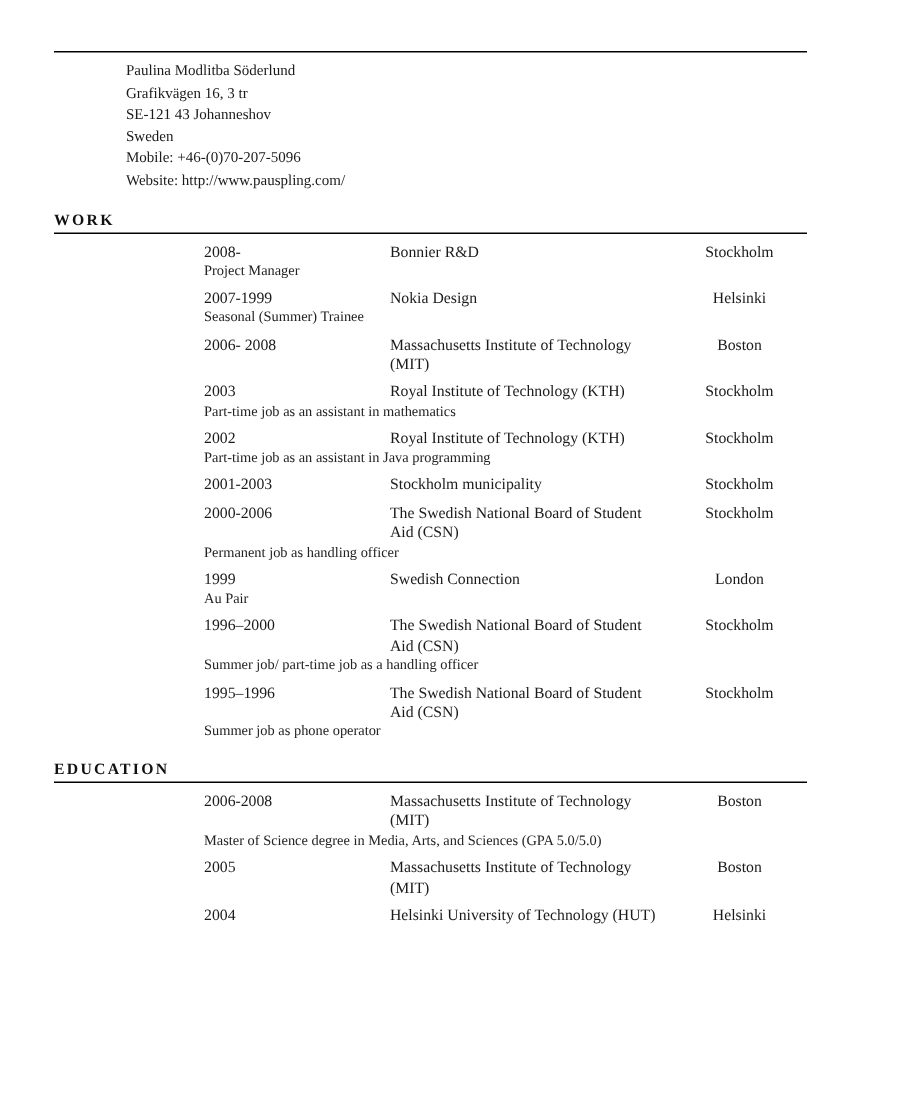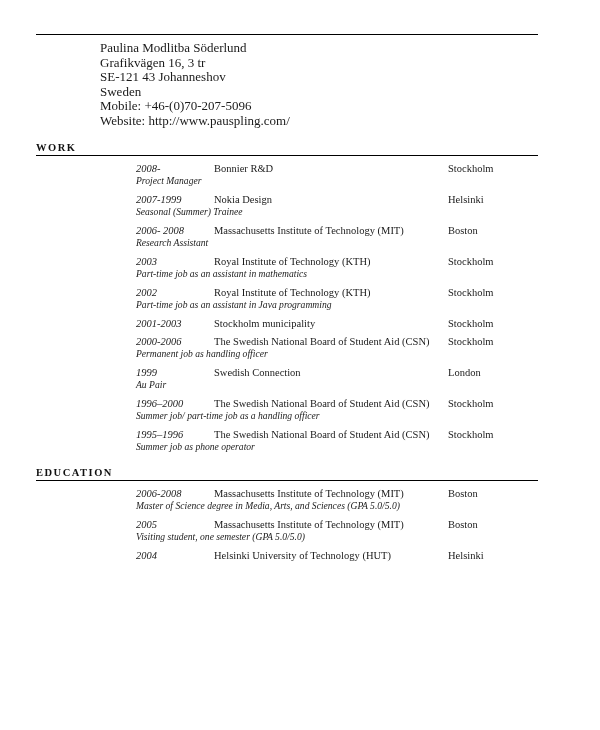--- a/index.html
+++ b/index.html
@@ -39,22 +39,22 @@
     margin: 0;
     padding: 0 0 2px 0;
     color: #111;
   }
   .rule {
     border-bottom: 1px solid #000;
     height: 0;
     margin: 0 0 6px 0;
   }
   .personal-block {
-    margin: 0 0 0 64px;
-    font-size: 13px;
+    margin: 0 0 0 48px;
+    font-size: 10px;
     line-height: 14.6px;
   }
   .personal-block div {
     white-space: nowrap;
   }
   .entries {
     margin: 0;
     padding: 0;
   }
   .entry {
@@ -64,34 +64,33 @@
   .entry-main {
     display: flex;
     align-items: baseline;
     font-size: 10.5px;
     line-height: 13.4px;
   }
   .entry-date {
     flex: 0 0 72px;
     margin-left: 100px;
     white-space: nowrap;
-    font-style: italic;
   }
   .entry-org {
     flex: 1 1 auto;
     padding-left: 6px;
+    margin-left: 46px;
   }
   .entry-city {
     flex: 0 0 90px;
-    text-align: left;
+    text-align: center;
     padding-left: 8px;
     white-space: nowrap;
   }
   .entry-sub {
-    font-style: italic;
     font-size: 9.6px;
     line-height: 12.6px;
     margin-left: 100px;
     color: #222;
   }
   .work-wrap {
     margin-top: 4px;
   }
   .spacer-sm { height: 8px; }
   .spacer-md { height: 13px; }
@@ -141,21 +140,20 @@
         </div>
         <div class="entry-sub">Seasonal (Summer) Trainee</div>
       </div>
 
       <div class="entry">
         <div class="entry-main">
           <span class="entry-date">2006- 2008</span>
           <span class="entry-org">Massachusetts Institute of Technology (MIT)</span>
           <span class="entry-city">Boston</span>
         </div>
-        <div class="entry-sub">Research Assistant</div>
       </div>
 
       <div class="entry">
         <div class="entry-main">
           <span class="entry-date">2003</span>
           <span class="entry-org">Royal Institute of Technology (KTH)</span>
           <span class="entry-city">Stockholm</span>
         </div>
         <div class="entry-sub">Part-time job as an assistant in mathematics</div>
       </div>
@@ -231,21 +229,20 @@
         </div>
         <div class="entry-sub">Master of Science degree in Media, Arts, and Sciences (GPA 5.0/5.0)</div>
       </div>
 
       <div class="entry">
         <div class="entry-main">
           <span class="entry-date">2005</span>
           <span class="entry-org">Massachusetts Institute of Technology (MIT)</span>
           <span class="entry-city">Boston</span>
         </div>
-        <div class="entry-sub">Visiting student, one semester (GPA 5.0/5.0)</div>
       </div>
 
       <div class="entry">
         <div class="entry-main">
           <span class="entry-date">2004</span>
           <span class="entry-org">Helsinki University of Technology (HUT)</span>
           <span class="entry-city">Helsinki</span>
         </div>
         <div class="entry-sub"></div>
       </div>

